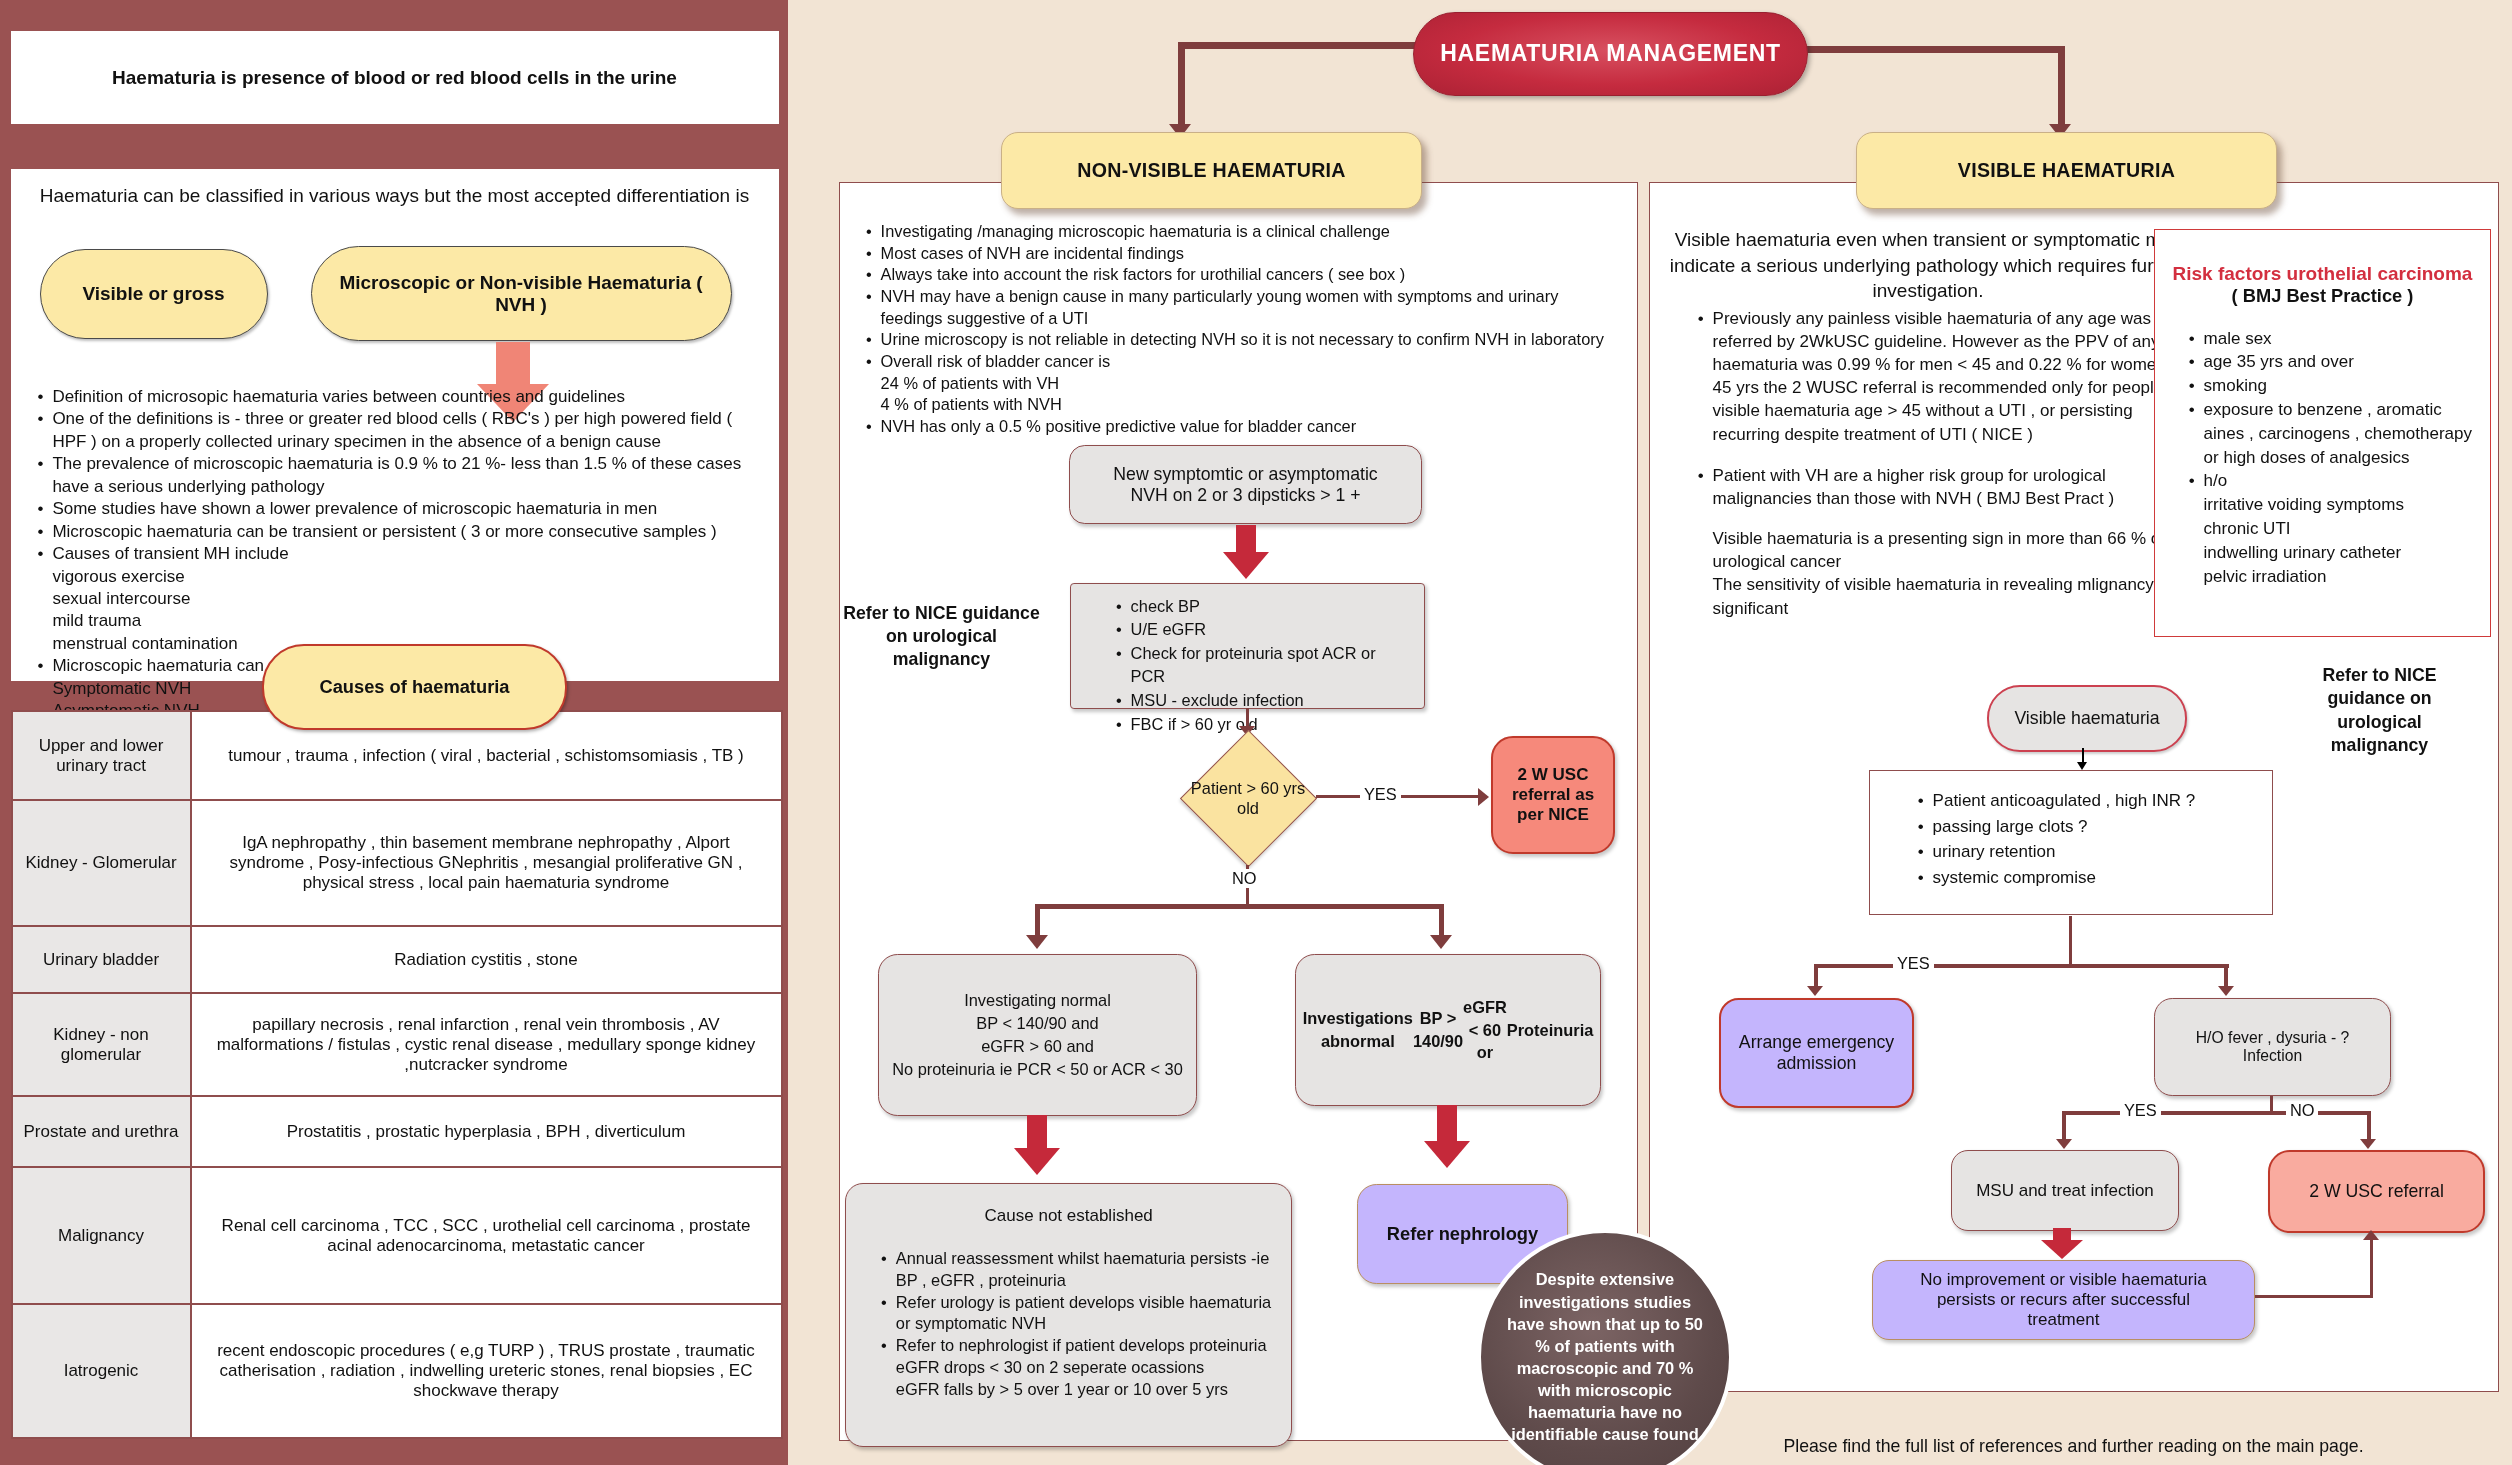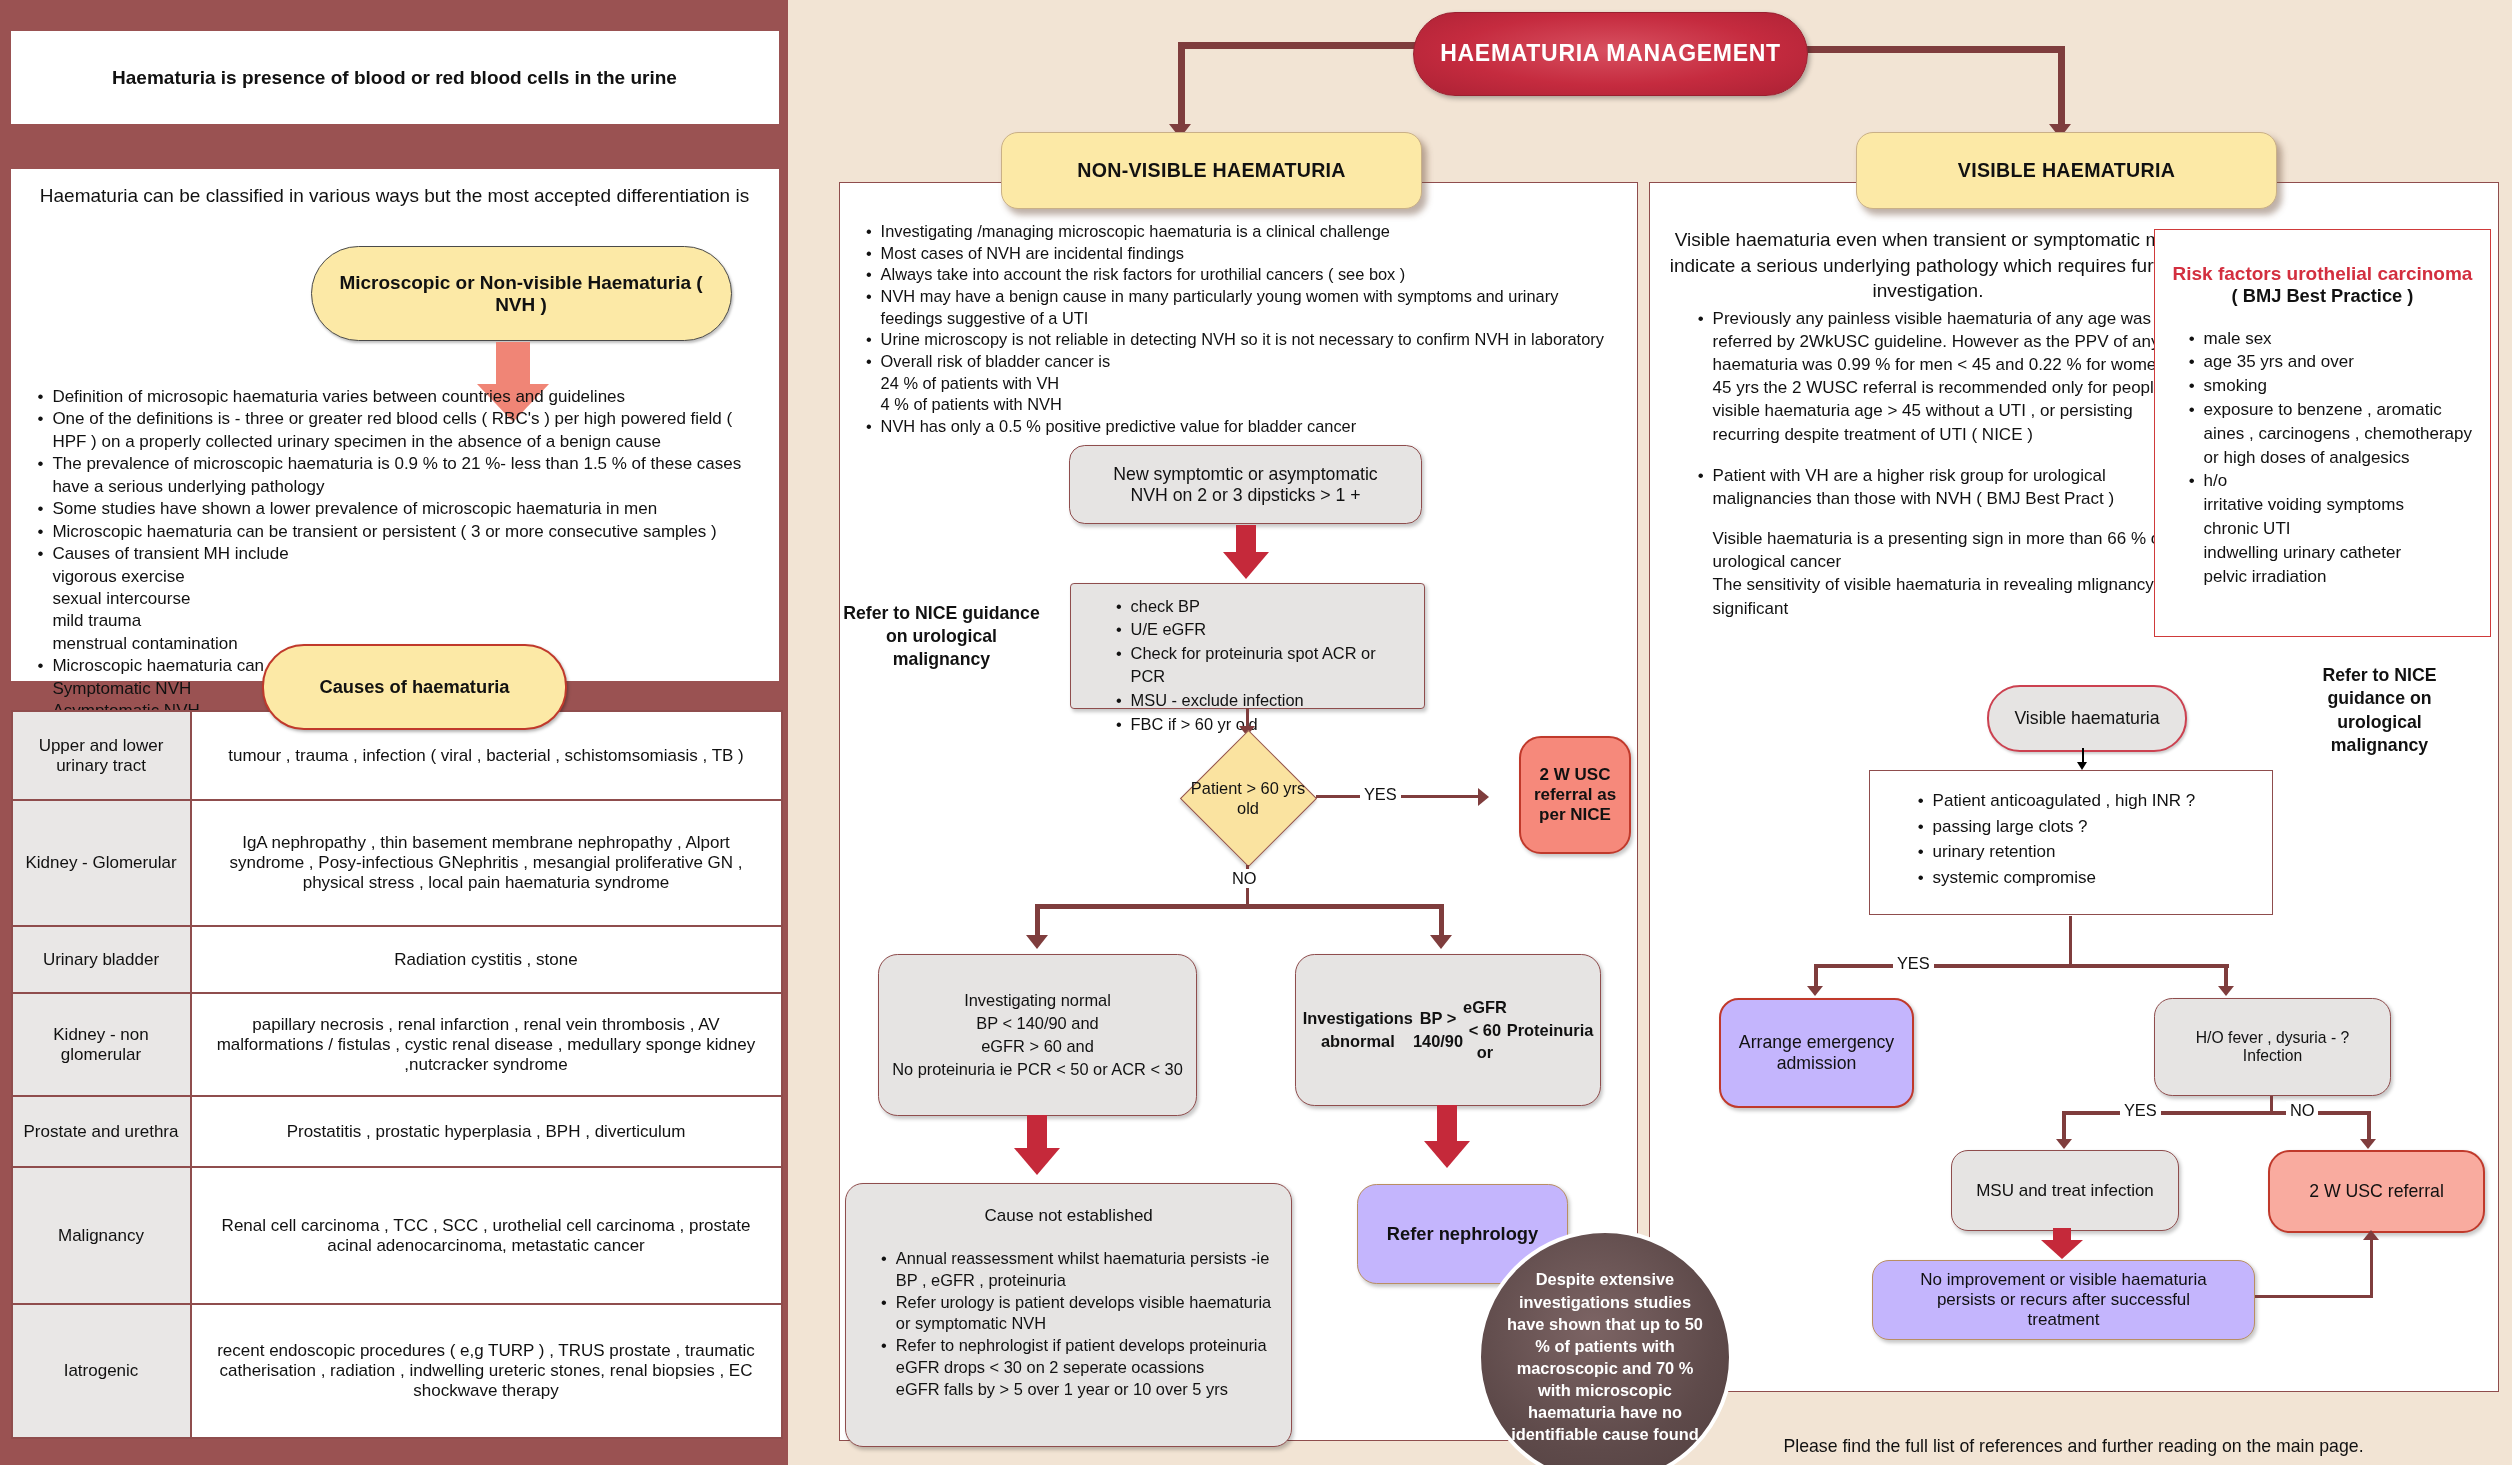--- a/index.html
+++ b/index.html
@@ -61,20 +61,23 @@
 
 <div id="root">
 
   <div class="abs left-panel">
     <div class="whitebox flexc" style="left:10.5px;top:31px;width:768px;height:93px;">
       <div class="lp-title" style="padding:0 59px;">Haematuria is presence of blood or red blood cells in the urine</div>
     </div>
 
     <div class="whitebox" style="left:10.5px;top:169px;width:768px;height:512px;">
       <div class="abs classify" style="left:16.4px;right:16.4px;top:15.7px;">Haematuria can be classified in various  ways but the most accepted differentiation is</div>
+      <div class="oval" style="left:29px;top:41px;width:226px;height:88px;margin-top:39px;">
+        <span>Visible or gross</span>
+      </div>
       <div class="oval" style="left:300px;top:38px;width:393px;height:93px;margin-top:39px;padding:0 13px;">
         <span>Microscopic or Non-visible Haematuria ( NVH )</span>
       </div>
       <div class="salmon-shaft" style="left:485px;top:173px;width:34px;height:42px;"></div>
       <div class="salmon-head" style="left:466px;top:215px;"></div>
 
       <div class="abs bullets" style="left:18.3px;right:14.4px;top:217px;">
         <div class="brow">
             <span class="dot">•</span>
             <span>Definition of microsopic haematuria varies between countries and guidelines</span>
@@ -266,21 +269,21 @@
 
     <div class="diamond" style="left:360px;top:567px;width:95px;height:95px;"></div>
     <div class="abs flexc" style="left:341px;top:589px;width:134px;height:52px;font-weight:normal;font-size:16.4px;line-height:1.25;">
       <span>Patient &gt; 60 yrs old</span>
     </div>
 
     <div class="hline" style="left:476px;top:612px;width:162px;height:3.3px;"></div>
     <div class="lbl" style="left:520px;top:602px;">YES</div>
     <div class="tri-right" style="left:638px;top:605px;"></div>
 
-    <div class="abs pinkbox flexc" style="left:651px;top:553px;width:112px;height:118px;font-weight:bold;font-size:17px;padding:0 10.5px;box-sizing:border-box;margin-left:28px;">
+    <div class="abs pinkbox flexc" style="left:651px;top:553px;width:124px;height:118px;font-weight:bold;font-size:17px;padding:0 10.5px;box-sizing:border-box;">
       <span>2 W USC referral as per NICE</span>
     </div>
 
     <div class="vline" style="left:406px;top:682px;width:3.3px;height:39px;"></div>
     <div class="lbl" style="left:388px;top:686px;">NO</div>
     <div class="hline" style="left:195px;top:721px;width:409px;height:4.6px;"></div>
     <div class="vline" style="left:195px;top:721px;width:4.6px;height:31px;"></div>
     <div class="tri-down" style="left:186px;top:752px;"></div>
     <div class="vline" style="left:599px;top:721px;width:4.6px;height:31px;"></div>
     <div class="tri-down" style="left:590px;top:752px;"></div>

